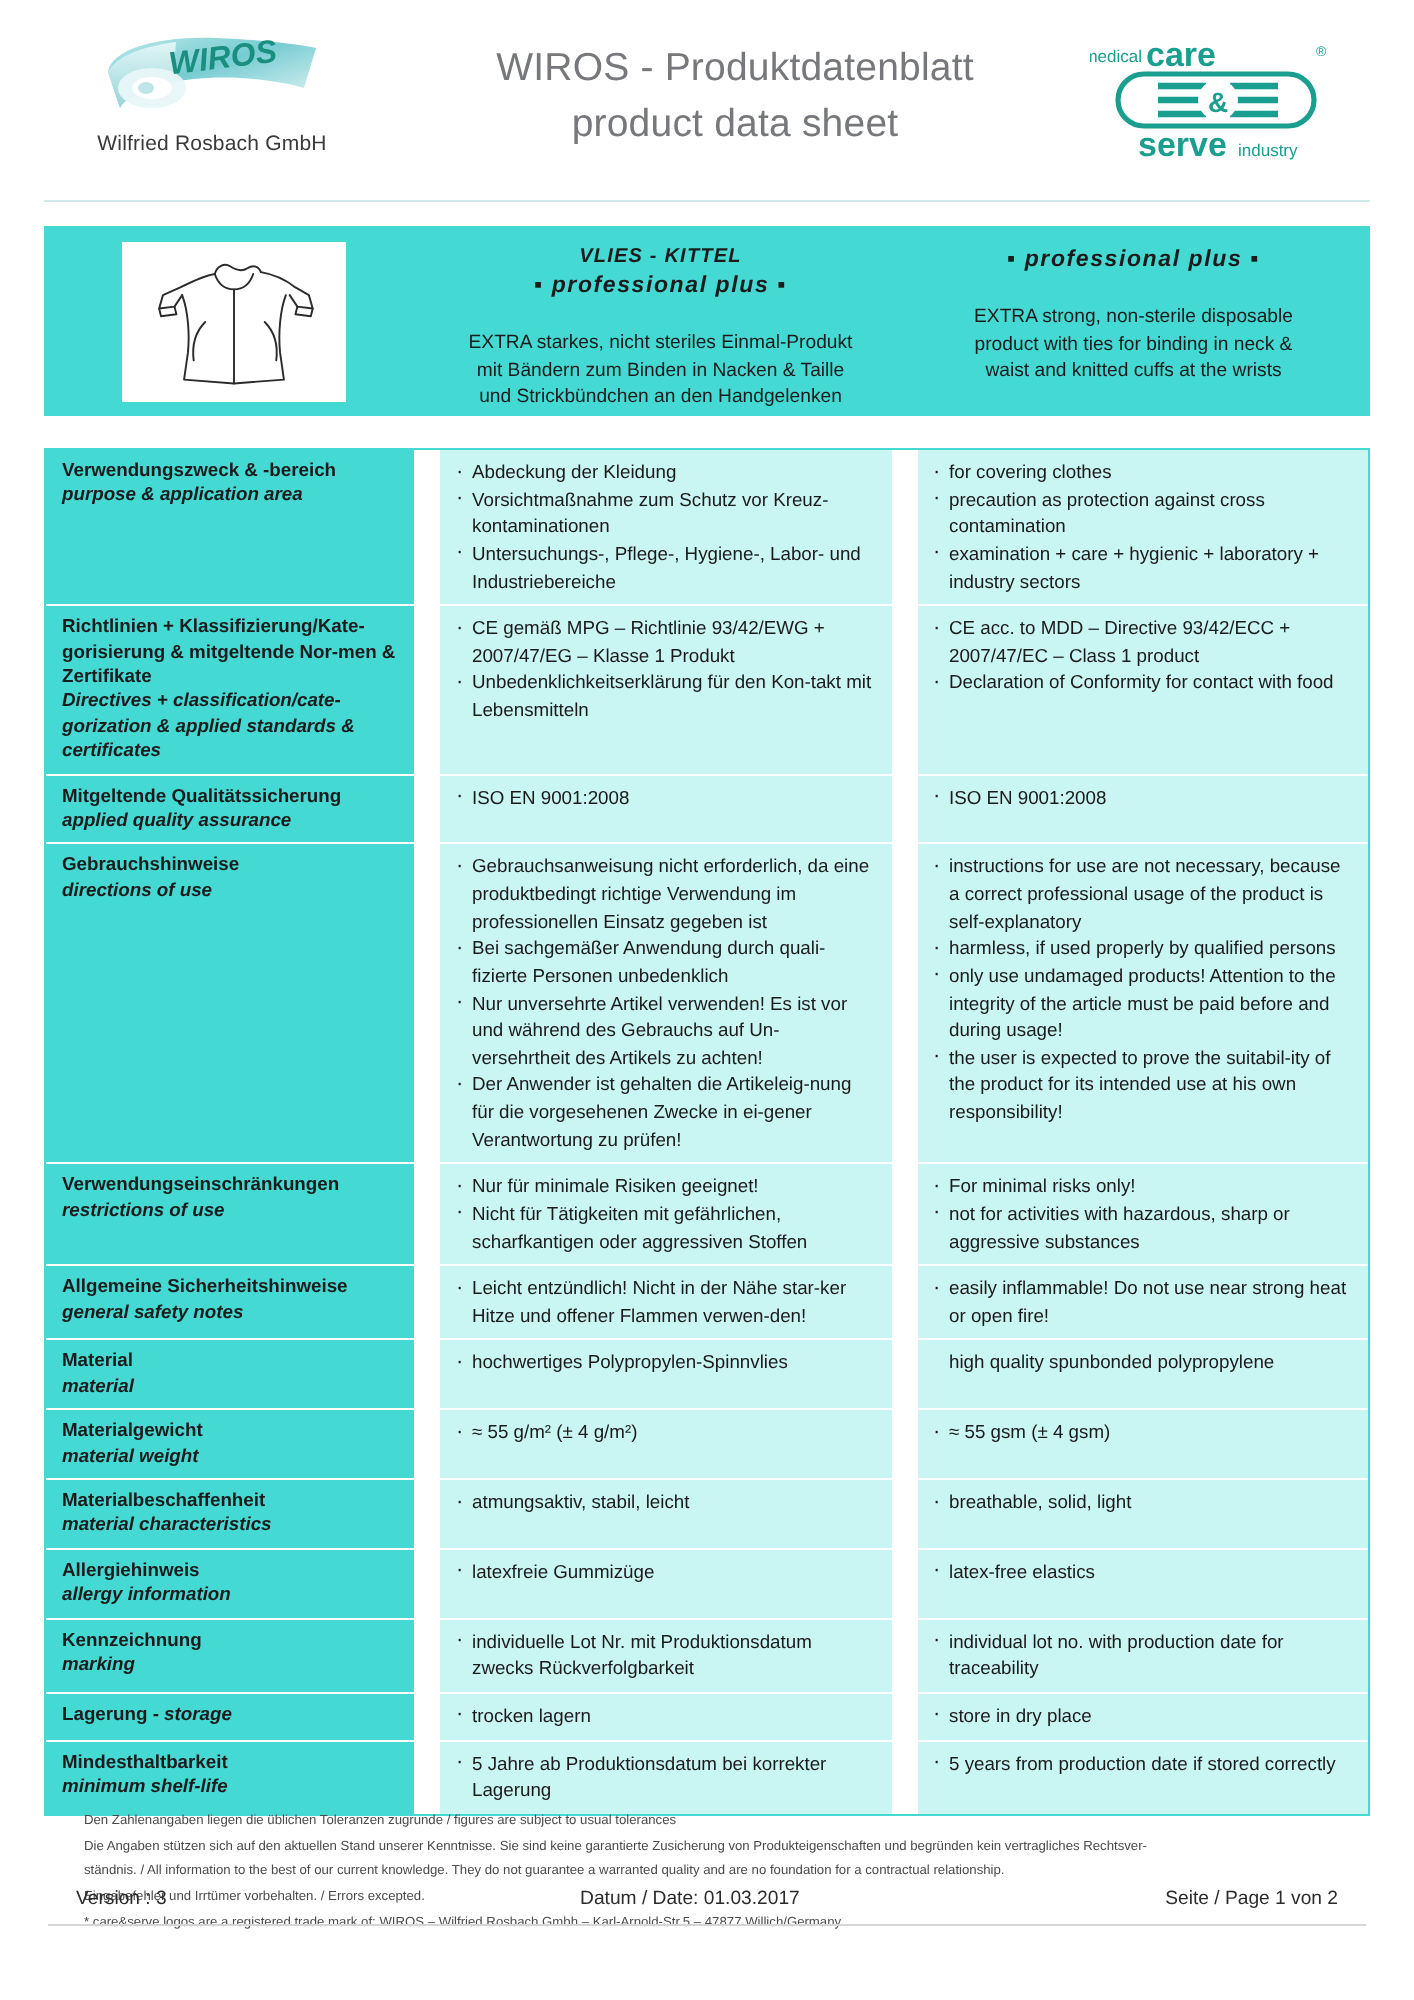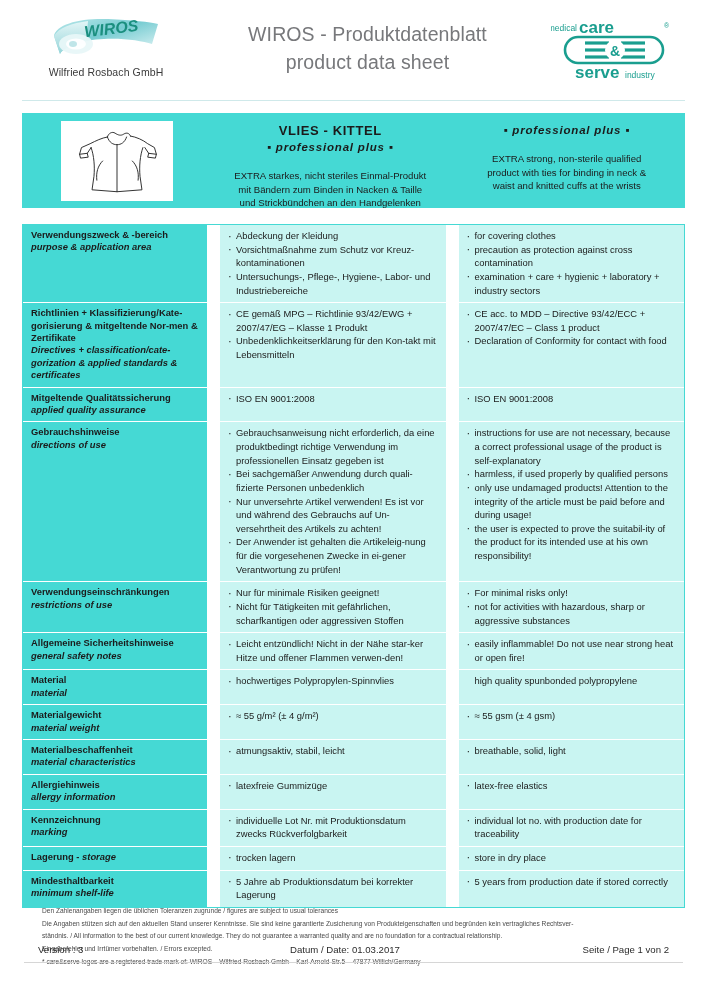--- a/index.html
+++ b/index.html
@@ -61,21 +61,21 @@
     font-size: 19.5px;
     color: #77787b;
     line-height: 1.45;
     font-weight: 400;
     letter-spacing: 0.1px;
   }
   .logo-right {
     width: 140px;
     padding-top: 5px;
     display: flex;
-    justify-content: center;
+    justify-content: flex-start;
   }
 
   .header-rule {
     height: 1px;
     background: #cfe9ea;
     margin: 4px 22px 0 22px;
   }
 
   
   .banner {
@@ -100,25 +100,26 @@
     display: flex;
     align-items: center;
     justify-content: center;
   }
   .banner-col {
     flex: 1;
     text-align: center;
     padding: 0 6px;
   }
   .banner-col .bc-title {
-    font-size: 13px;
+    font-size: 10px;
     font-weight: bold;
     letter-spacing: 0.6px;
     color: #1b1b1b;
     margin-top: 2px;
+    font-style: italic;
   }
   .banner-col .bc-sub {
     font-size: 11.5px;
     font-style: italic;
     font-weight: bold;
     letter-spacing: 0.8px;
     color: #1b1b1b;
     margin-top: 3px;
   }
   .banner-col .bc-desc {
@@ -329,21 +330,21 @@
       <div class="bc-desc">
         <div>EXTRA starkes, nicht steriles Einmal-Produkt</div>
         <div>mit Bändern zum Binden in Nacken &amp; Taille</div>
         <div>und Strickbündchen an den Handgelenken</div>
       </div>
     </div>
 
     <div class="banner-col">
       <div class="bc-sub">▪ professional plus ▪</div>
       <div class="bc-desc">
-        <div>EXTRA strong, non-sterile qualified</div>
+        <div>EXTRA strong, non-sterile disposable</div>
         <div>product with ties for binding in neck &amp;</div>
         <div>waist and knitted cuffs at the wrists</div>
       </div>
     </div>
   </div>
 
   <div class="table" id="spec-table">
       <div class="row">
         <div class="cell-label">
           <div class="de">Verwendungszweck &amp; -bereich</div>

